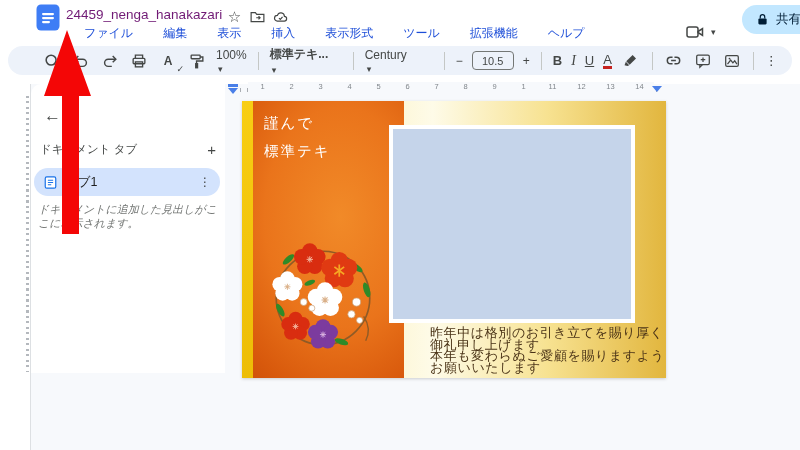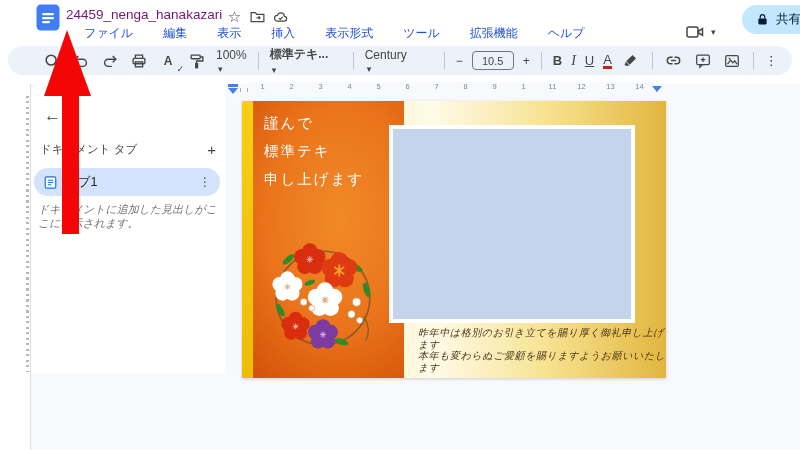--- a/index.html
+++ b/index.html
@@ -89,23 +89,23 @@
     background:linear-gradient(180deg,#f8ce13,#edbd06); }
   .card-orange { position:absolute; left:11px; top:0; width:151px; height:277px;
     background:radial-gradient(120% 95% at 58% 42%, #f18a28 0%, #ea741b 42%, #d8590c 70%, #bb4106 100%); }
   .greeting { position:absolute; left:22px; top:8px;
     font-family:Liberation Serif, serif;
     color:#fff; font-size:14.5px; letter-spacing:2px; }
   .greeting span { display:block; line-height:28px; }
   .wreath { position:absolute; left:20px; top:136px; }
   .photo-frame { position:absolute; left:147px; top:24px; width:246px; height:198px;
     border:4px solid #fff; background:var(--placeholder-fill,#C5D4EA); }
-  .card-msg { position:absolute; left:176px; top:226px;
+  .card-msg { position:absolute; left:188px; top:226px;
     font-family:"Liberation Serif","DejaVu Serif",serif;
-    color:#4a3317; font-size:10px; letter-spacing:0.6px;font-style:italic; }
+    color:#4a3317; font-size:13px; letter-spacing:0.6px; }
   .card-msg span { display:block; line-height:11.5px; }
 
   
   .anno-arrow { position:absolute; left:0; top:0; z-index:50; pointer-events:none; }
 </style>
 </head>
 <body>
 
 <div class="topbar">
   <svg class="docs-logo" viewBox="0 0 24 27">
@@ -311,21 +311,20 @@
   </div>
 </div>
 
 <div class="card">
   <div class="card-yellow"></div>
   <div class="card-orange"></div>
 
   <div class="greeting">
       <span>謹んで</span>
       <span>標準テキ</span>
-      <span>申し上げます</span>
     </div>
 
   <svg class="wreath" width="122" height="122" viewBox="0 0 120 120">
     <defs>
       <g id="p5">
         <circle cx="0" cy="-8" r="7.2"></circle>
           <circle cx="7.6" cy="-2.5" r="7.2"></circle>
         <circle cx="4.7" cy="6.5" r="7.2"></circle>
           <circle cx="-4.7" cy="6.5" r="7.2"></circle>
         <circle cx="-7.6" cy="-2.5" r="7.2"></circle>

